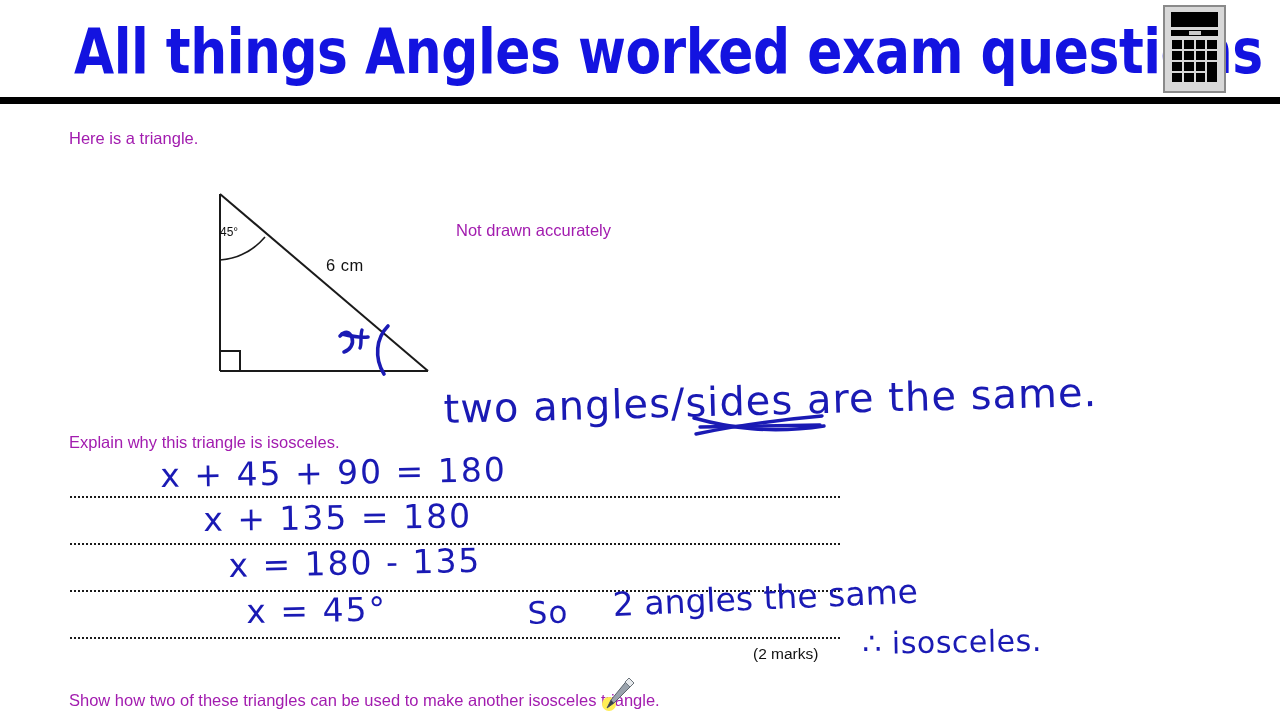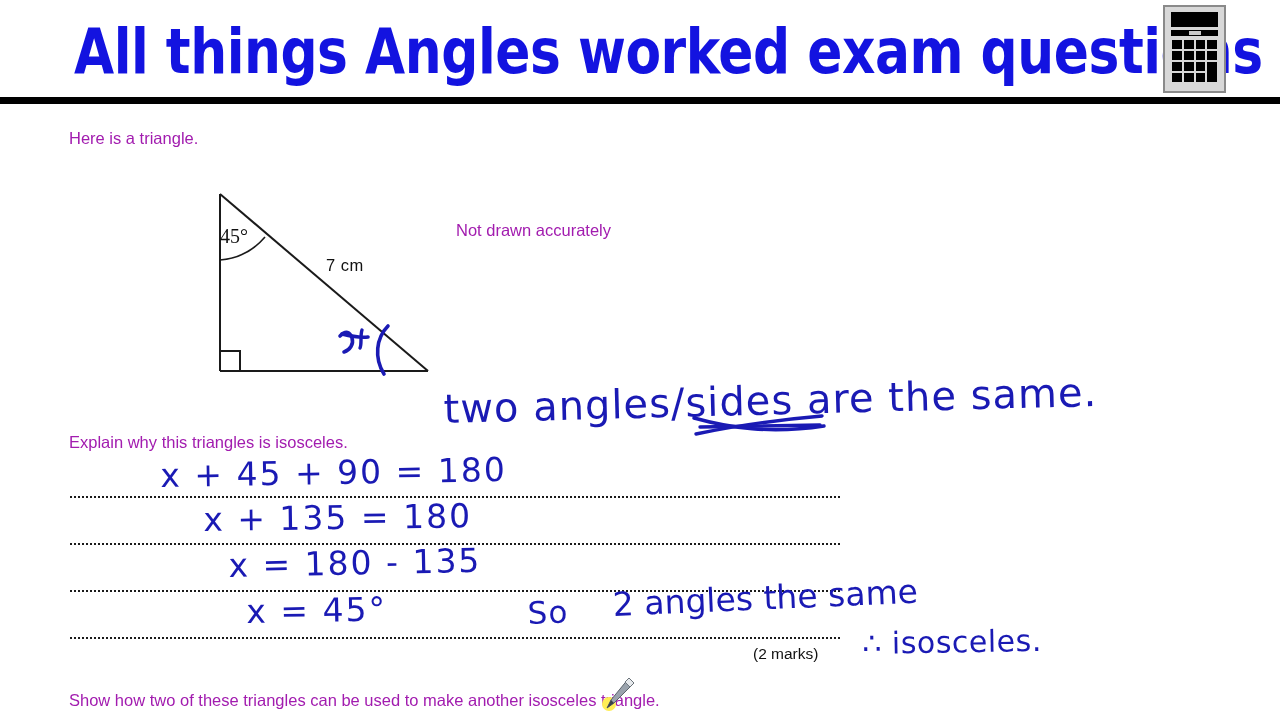--- a/index.html
+++ b/index.html
@@ -113,22 +113,22 @@
     position: absolute;
     left: 190px;
     top: 175px;
     width: 280px;
     height: 215px;
   }
   #angle-label {
     position: absolute;
     left: 30px;
     top: 50px;
-    font-family: Liberation Serif, serif;
-    font-size: 20px;
+    font-family: Liberation Sans, sans-serif;
+    font-size: 12px;
     color: #111111;
   }
   #side-label {
     position: absolute;
     left: 136px;
     top: 81px;
     font-family: "Liberation Sans", sans-serif;
     font-size: 16.5px;
     color: #111111;
     letter-spacing: 0.5px;
@@ -270,41 +270,41 @@
     </div>
   </div>
 
   <div id="header-rule"></div>
 </div>
 
 <div class="body-text" id="intro-text">Here is a triangle.</div>
 
 <div class="body-text" id="note-text">Not drawn accurately</div>
 
-<div class="body-text" id="explain-text">Explain why this triangles is isosceles.</div>
+<div class="body-text" id="explain-text">Explain why this triangle is isosceles.</div>
 
 <div class="body-text" id="show-text">Show how two of these triangles can be used to make another isosceles triangle.</div>
 
 <div id="figure">
   <svg width="280" height="215" viewBox="0 0 280 215">
 
     <line x1="30" y1="19" x2="30" y2="196" stroke="#1a1a1a" stroke-width="2"></line>
 
     <line x1="30" y1="196" x2="238" y2="196" stroke="#1a1a1a" stroke-width="2"></line>
 
     <line x1="30" y1="19" x2="238" y2="196" stroke="#1a1a1a" stroke-width="2"></line>
 
     <path d="M 30 85 A 66 66 0 0 0 75 62" fill="none" stroke="#1a1a1a" stroke-width="1.6"></path>
 
     <polyline points="30,176 50,176 50,196" fill="none" stroke="#1a1a1a" stroke-width="2"></polyline>
   </svg>
 
   <div id="angle-label">45°</div>
 
-  <div id="side-label">7 cm</div>
+  <div id="side-label">6 cm</div>
 </div>
 
 <div id="hw-x-angle" class="ink">
   <svg width="64" height="62" viewBox="0 0 64 62">
 
     <path d="M 4 16 C 10 10, 14 12, 16 18 C 18 24, 14 30, 8 32" fill="none" stroke="#1a1ab4" stroke-width="3.6" stroke-linecap="round"></path>
     <path d="M 6 14 C 14 16, 22 18, 32 17" fill="none" stroke="#1a1ab4" stroke-width="3.6" stroke-linecap="round"></path>
     <path d="M 26 10 C 24 16, 26 24, 24 28" fill="none" stroke="#1a1ab4" stroke-width="3.4" stroke-linecap="round"></path>
 
     <path d="M 52 6 C 40 18, 38 38, 48 54" fill="none" stroke="#1a1ab4" stroke-width="3.6" stroke-linecap="round"></path>

